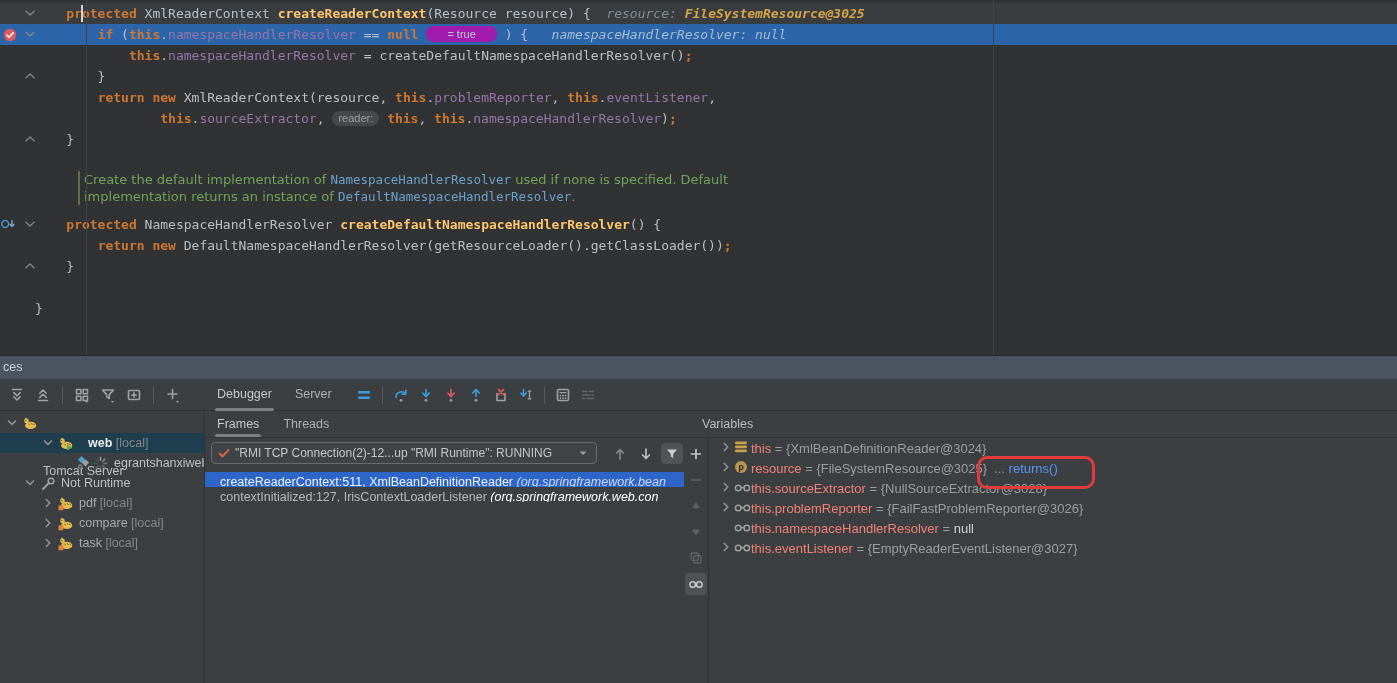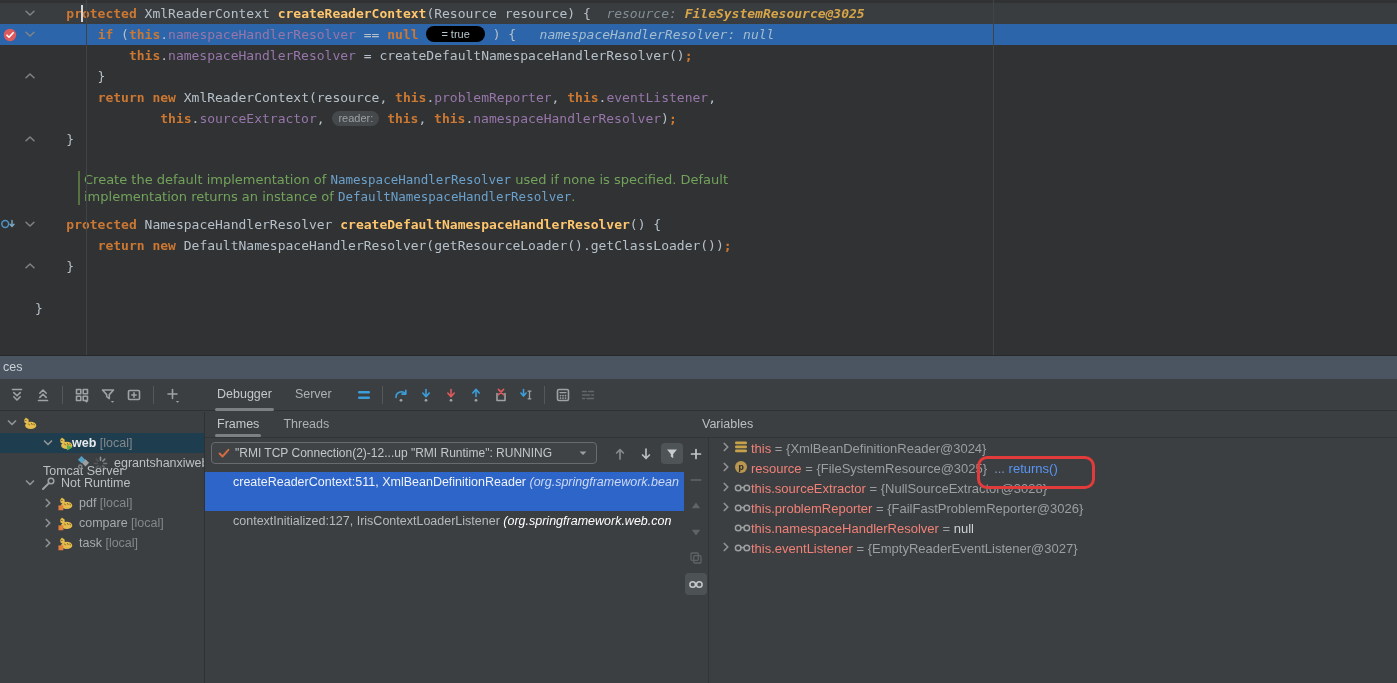--- a/index.html
+++ b/index.html
@@ -20,21 +20,21 @@
   .cbar{position:absolute;left:78px;top:0;bottom:0;width:2px;background:#587341}
   .s-kw{color:#cc7832;font-weight:bold}
   .s-pl{color:#b6c0c9}
   .s-fl{color:#9876aa}
   .s-md{color:#ffc66d;font-weight:bold}
   .s-hl{color:#828f96;font-style:italic}
   .s-hv{color:#d7a548;font-style:italic;font-weight:bold}
   .s-hg{color:#a4bdd0;font-style:italic}
   .s-cm{color:#73a35b}
   .s-cc{color:#6ba1cb;font-family:"DejaVu Sans Mono",monospace;font-size:12.5px}
-  .s-pill{display:inline-block;background:#000000;color:#b7c7cf;border-radius:9px;padding:0 15px;font-size:11px;
+  .s-pill{display:inline-block;background:#a21caf;color:#b7c7cf;border-radius:9px;padding:0 21px;font-size:11px;
           line-height:16px;font-family:"Liberation Sans",sans-serif;vertical-align:1px}
   .s-pill2{display:inline-block;background:#46494b;color:#9aa0a4;border-radius:8px;padding:0 6px;font-size:11px;
           line-height:15px;font-family:"Liberation Sans",sans-serif;vertical-align:1px}
   .fold{position:absolute;left:22px;top:2px;width:16px;height:16px}
   .bp{position:absolute;left:3px;top:3px;width:14px;height:14px}
   .ovr{position:absolute;left:0;top:2px;width:16px;height:16px}
   .caret{position:absolute;left:81px;top:2px;width:2px;height:17px;background:#d6d6d6}
 
   
   #services-header{position:absolute;top:356px;left:0;right:0;height:23px;background:#4a5561;color:#c9d0d6;
@@ -71,21 +71,21 @@
   .tab2.unsel{color:#aeb1b3}
   .tab2.sel::after{content:"";position:absolute;left:10px;right:10px;bottom:0;height:3px;background:#7c8083;border-radius:2px}
   #thread-row{position:relative;height:27px;margin-top:3px}
   #thread-combo{position:absolute;left:6px;top:1px;width:386px;height:22px;border:1px solid #666c70;border-radius:4px;
                 background:#3f4345;display:flex;align-items:center;padding:0 5px;box-sizing:border-box;gap:4px}
   #thread-label{flex:1;font-size:12px;color:#c3c7c9;white-space:nowrap;overflow:hidden}
   .navbtn{position:absolute;top:2px;width:22px;height:21px;display:flex;align-items:center;justify-content:center;
           background:none;border:none;padding:0}
   .navbtn.active{background:#4f5456;border-radius:4px}
   #frames-list{margin-top:4px}
-  .frow{height:39px;line-height:21px;font-size:12.5px;color:#b7babc;padding-left:28px;white-space:nowrap;overflow:hidden}
+  .frow{height:15px;line-height:21px;font-size:12.5px;color:#b7babc;padding-left:15px;white-space:nowrap;overflow:hidden}
   .frow.sel{background:#2e65c8;color:#eef2f8}
   .fpkg{font-style:italic;color:#ffffff}
   .frow.sel .fpkg{color:#ccd9f2}
 
   
   #vars-panel{position:absolute;top:412px;left:684px;right:0;bottom:0;overflow:hidden}
   #vars-header{height:25px;border-bottom:1px solid #323537;font-size:12.5px;color:#bcbfc1;line-height:25px;padding-left:18px}
   #watch-toolbar{position:absolute;left:0;top:26px;width:25px;bottom:0;border-right:1px solid #313437;
                  display:flex;flex-direction:column;align-items:center;padding-top:5px;gap:4px;box-sizing:border-box}
   .wbtn{width:22px;height:22px;display:flex;align-items:center;justify-content:center;border:none;background:none;padding:0;border-radius:4px}
@@ -333,21 +333,21 @@
         <span class="ic ticon" style="left: 58px;">
           <svg width="15" height="15" viewBox="0 0 16 16">
             <path d="M2.3 3.6l1.9-2.1 2 1.9z" fill="#caa23c"></path>
             <circle cx="4.8" cy="5.2" r="2.5" fill="#e5bd4e"></circle>
             <ellipse cx="9.3" cy="10" rx="5.9" ry="3.9" fill="#e5bd4e"></ellipse>
             <path d="M7 8.2l1.1 1.7M9.9 7.6l1.1 1.9M12.5 8.2l.8 1.7" stroke="#7a5c14" stroke-width="1" fill="none"></path>
             <circle cx="4.1" cy="4.9" r=".55" fill="#33312a"></circle>
             <path d="M9.5 9l6 3.2-6 3.2z" fill="#5caf50"></path>
           </svg>
         </span>
-        <span class="tlabel bold" style="left: 72px;">web<span class="tsuffix"> [local]</span></span>
+        <span class="tlabel bold" style="left: 88px;">web<span class="tsuffix"> [local]</span></span>
       </div>
       <div class="trow">
         <span class="ic ticon" style="left: 76px;">
           <svg width="15" height="15" viewBox="0 0 16 16">
             <rect x="3.2" y="1.2" width="5.4" height="5.4" transform="rotate(45 5.9 3.9)" fill="#53a0c6"></rect>
             <rect x="7.4" y="4.6" width="5.4" height="5.4" transform="rotate(45 10.1 7.3)" fill="#9aa0a3"></rect>
             <circle cx="4.6" cy="11.4" r="2.5" fill="#7c8284"></circle>
             <circle cx="4.6" cy="11.4" r="1" fill="#3c3f41"></circle>
           </svg>
         </span>

